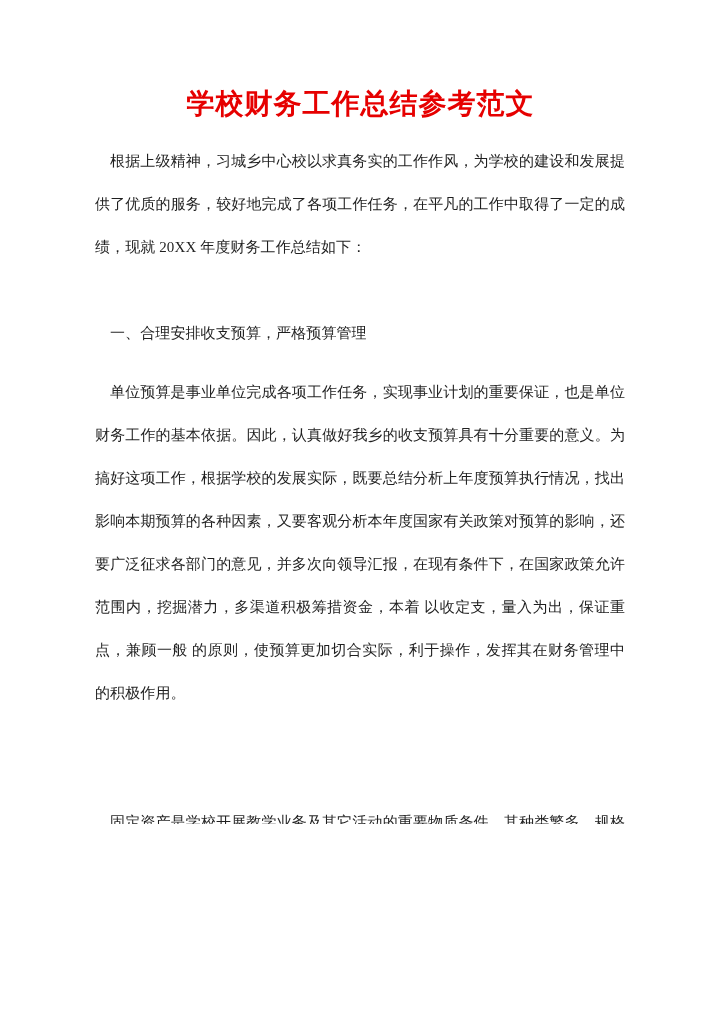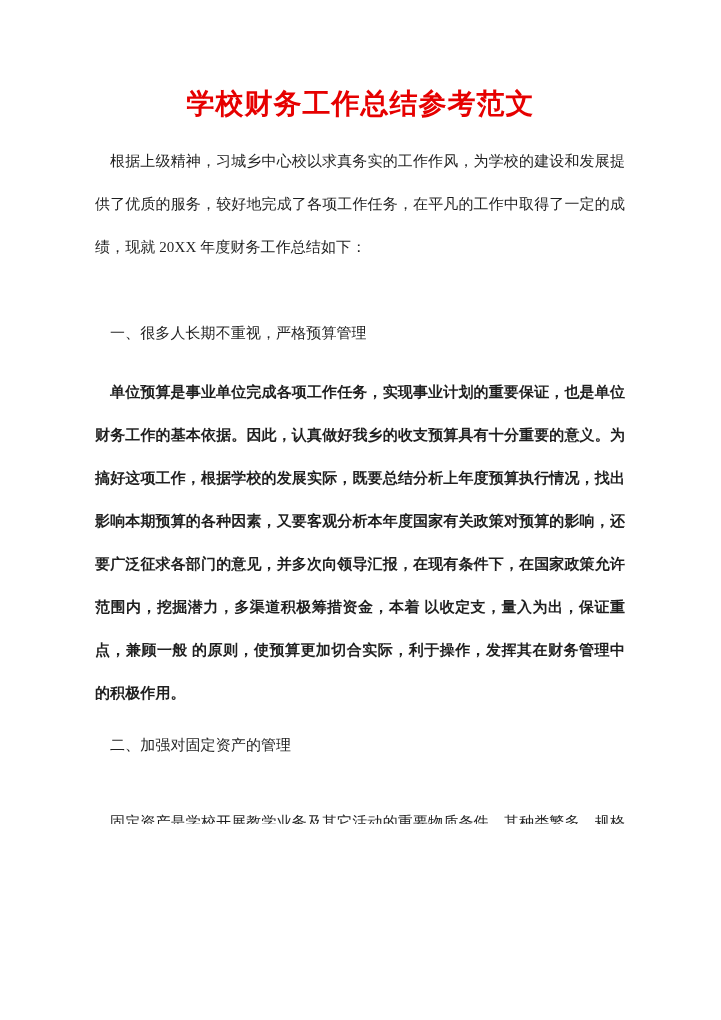--- a/index.html
+++ b/index.html
@@ -54,21 +54,20 @@
 </style>
 </head>
 <body>
 
 <div class="page" style="background: rgb(255, 255, 255);">
 
   <h1 class="title" style="color: rgb(230, 0, 0);">学校财务工作总结参考范文</h1>
 
   <div id="para-intro" class="block para" style="color: rgb(31, 31, 31);">根据上级精神，习城乡中心校以求真务实的工作作风，为学校的建设和发展提供了优质的服务，较好地完成了各项工作任务，在平凡的工作中取得了一定的成绩，现就 20XX 年度财务工作总结如下：</div>
 
-  <div id="heading-one" class="block heading" style="color: rgb(31, 31, 31);">一、很多人长期不重视，严格预算管理</div>
+  <div id="heading-one" class="block heading" style="color: rgb(31, 31, 31);">一、合理安排收支预算，严格预算管理</div>
 
-  <div id="para-one" class="block para" style="color: rgb(31, 31, 31); font-weight: bold;">单位预算是事业单位完成各项工作任务，实现事业计划的重要保证，也是单位财务工作的基本依据。因此，认真做好我乡的收支预算具有十分重要的意义。为搞好这项工作，根据学校的发展实际，既要总结分析上年度预算执行情况，找出影响本期预算的各种因素，又要客观分析本年度国家有关政策对预算的影响，还要广泛征求各部门的意见，并多次向领导汇报，在现有条件下，在国家政策允许范围内，挖掘潜力，多渠道积极筹措资金，本着 以收定支，量入为出，保证重点，兼顾一般 的原则，使预算更加切合实际，利于操作，发挥其在财务管理中的积极作用。</div>
+  <div id="para-one" class="block para" style="color: rgb(31, 31, 31);">单位预算是事业单位完成各项工作任务，实现事业计划的重要保证，也是单位财务工作的基本依据。因此，认真做好我乡的收支预算具有十分重要的意义。为搞好这项工作，根据学校的发展实际，既要总结分析上年度预算执行情况，找出影响本期预算的各种因素，又要客观分析本年度国家有关政策对预算的影响，还要广泛征求各部门的意见，并多次向领导汇报，在现有条件下，在国家政策允许范围内，挖掘潜力，多渠道积极筹措资金，本着 以收定支，量入为出，保证重点，兼顾一般 的原则，使预算更加切合实际，利于操作，发挥其在财务管理中的积极作用。</div>
 
-  <div id="heading-two" class="block heading" style="color: rgb(31, 31, 31);">二、加强对固定资产的管理</div>
 
   <div id="para-two" class="block para" style="color: rgb(31, 31, 31);">固定资产是学校开展教学业务及其它活动的重要物质条件，其种类繁多，规格不一。在现有条件下，很多人长期不重视，存在着重钱轻物，重采购轻管理的思想。为加强这方面管理，在平时的报销工作中，对那些该记入固定资产而没办理</div>
 
 </div>
 
 </body></html>

